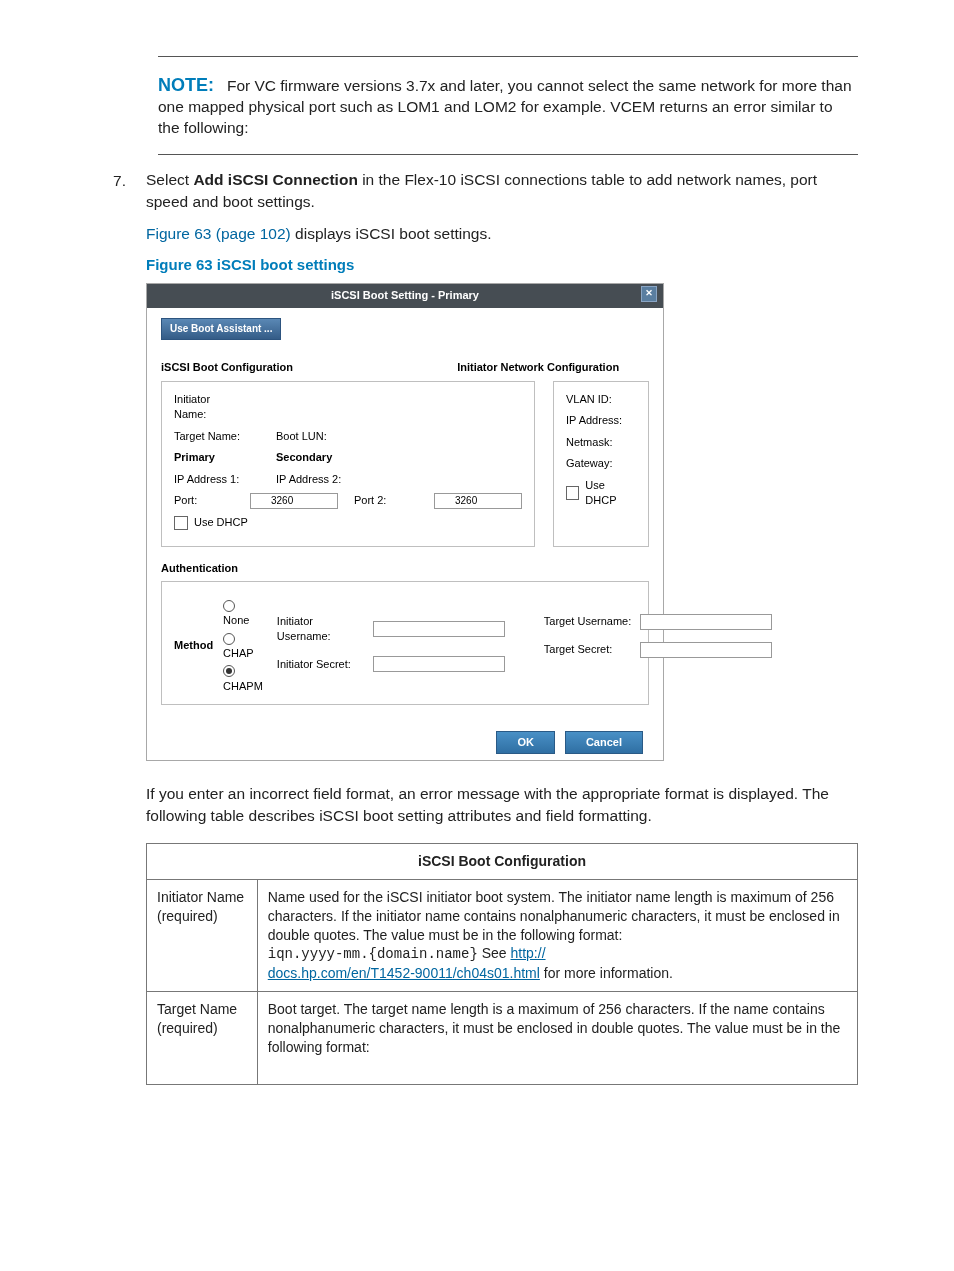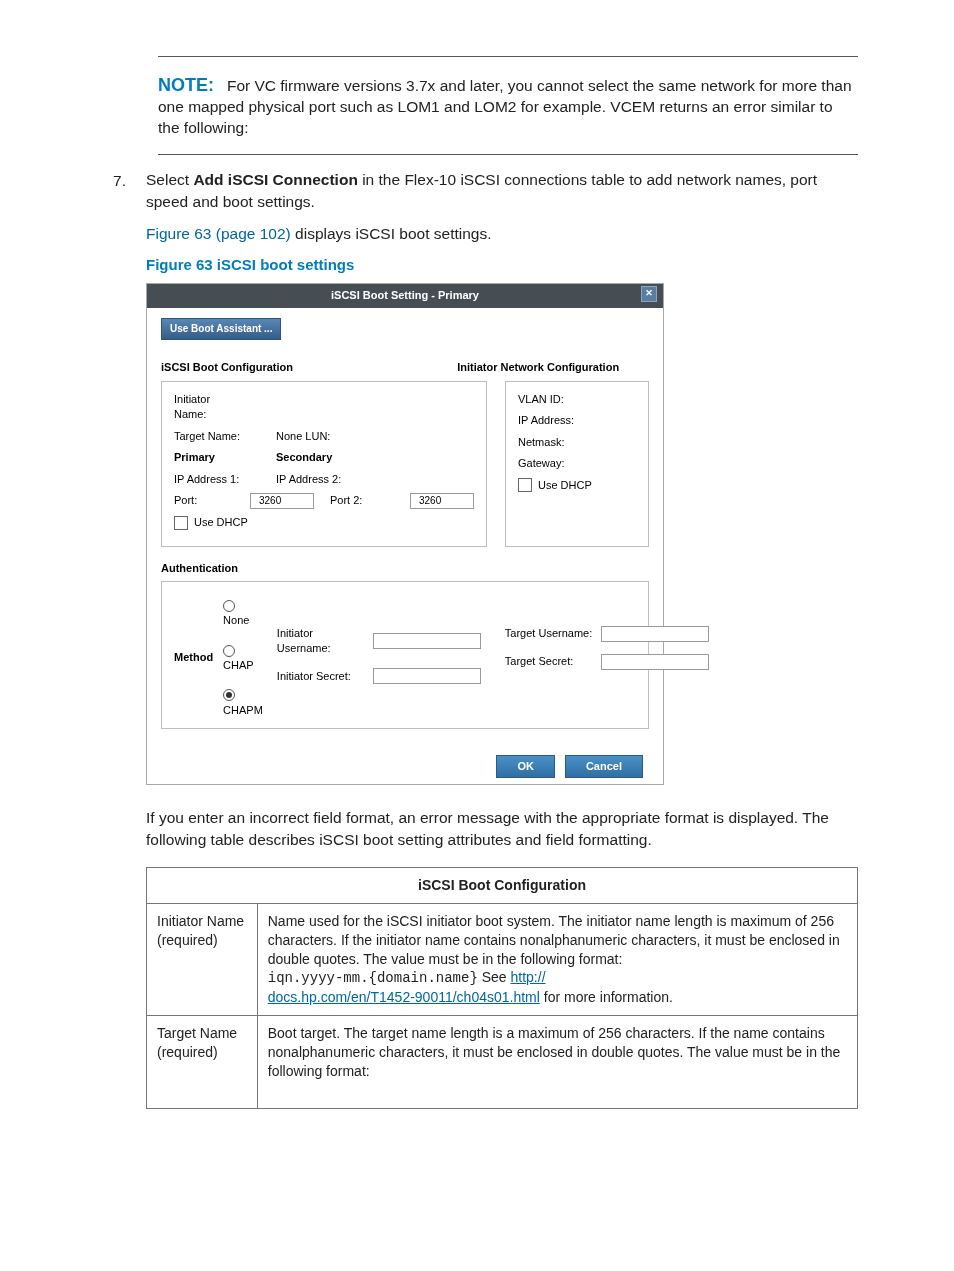--- a/index.html
+++ b/index.html
@@ -141,21 +141,21 @@
     gap: 6px;
     margin-bottom: 6px;
   }
   .fld-row label.l1 { width: 70px; }
   .fld-row label.l2 { width: 74px; }
   .tin {
     width: 46px;
     height: 14px;
     border: 1px solid #999;
     font-size: 10px;
-    padding: 0 8px;
+    padding: 0 20px;
   }
   .tin.wide { width: 90px; }
   .cb {
     width: 12px; height: 12px;
     border: 1px solid #666;
     display: inline-block;
     vertical-align: middle;
   }
   .auth-row {
     display: flex;
@@ -164,41 +164,41 @@
     margin-top: 6px;
   }
   .method-col {
     display: flex;
     align-items: center;
     gap: 10px;
   }
   .radios {
     display: flex;
     flex-direction: column;
-    gap: 14px;
+    gap: 2px;
   }
   .rd {
     width: 10px; height: 10px;
     border: 1px solid #555;
     border-radius: 50%;
     display: inline-block;
     vertical-align: middle;
     margin-right: 4px;
     position: relative;
   }
   .rd.sel::after {
     content: "";
     position: absolute;
     left: 2px; top: 2px; width: 6px; height: 6px;
     background: #333; border-radius: 50%;
   }
   .cred-cols {
     flex: 1;
     display: flex;
-    gap: 24px;
+    gap: 39px;
   }
   .cred-col { display: flex; flex-direction: column; gap: 6px; }
   .cred-col .fld-row label { width: 90px; }
   .dlg-buttons {
     display: flex;
     justify-content: flex-end;
     gap: 10px;
     margin-top: 26px;
     padding-right: 6px;
   }
@@ -276,21 +276,21 @@
           </div>
 
           <div class="two-col">
             <div class="panel-box panel-left">
               <div class="fld-row">
                 <label class="l1">Initiator Name:</label>
               </div>
               <div class="fld-row">
                 <label class="l1">Target Name:</label>
                 <div style="width:20px"></div>
-                <label class="l2">None LUN:</label>
+                <label class="l2">Boot LUN:</label>
               </div>
               <div class="fld-row">
                 <label class="l1" style="font-weight:bold">Primary</label>
                 <div style="width:20px"></div>
                 <label class="l2" style="font-weight:bold">Secondary</label>
               </div>
               <div class="fld-row">
                 <label class="l1">IP Address 1:</label>
                 <div style="width:20px"></div>
                 <label class="l2">IP Address 2:</label>

